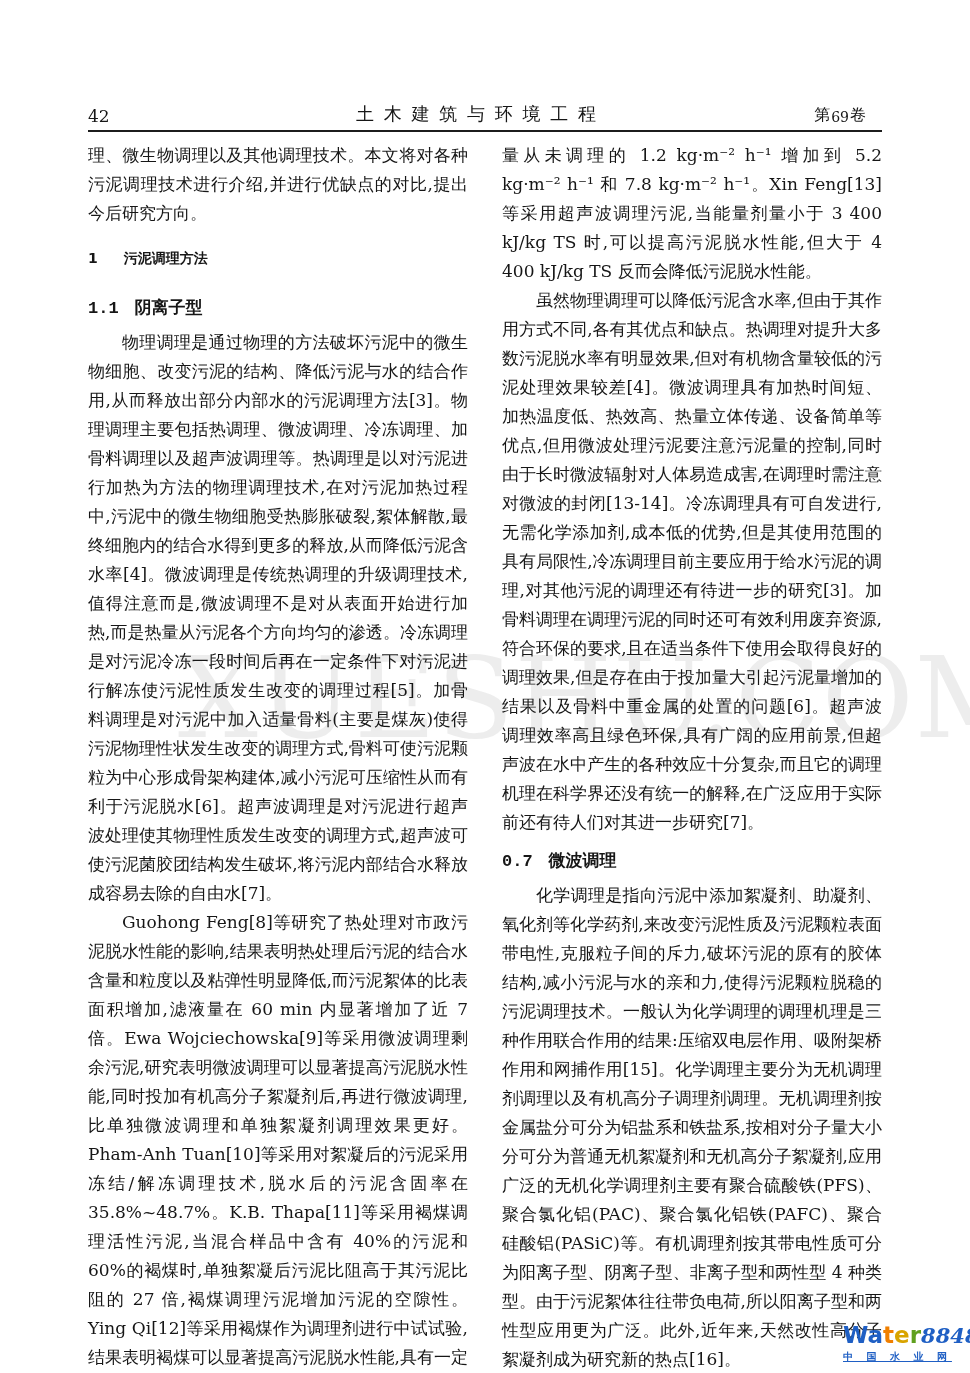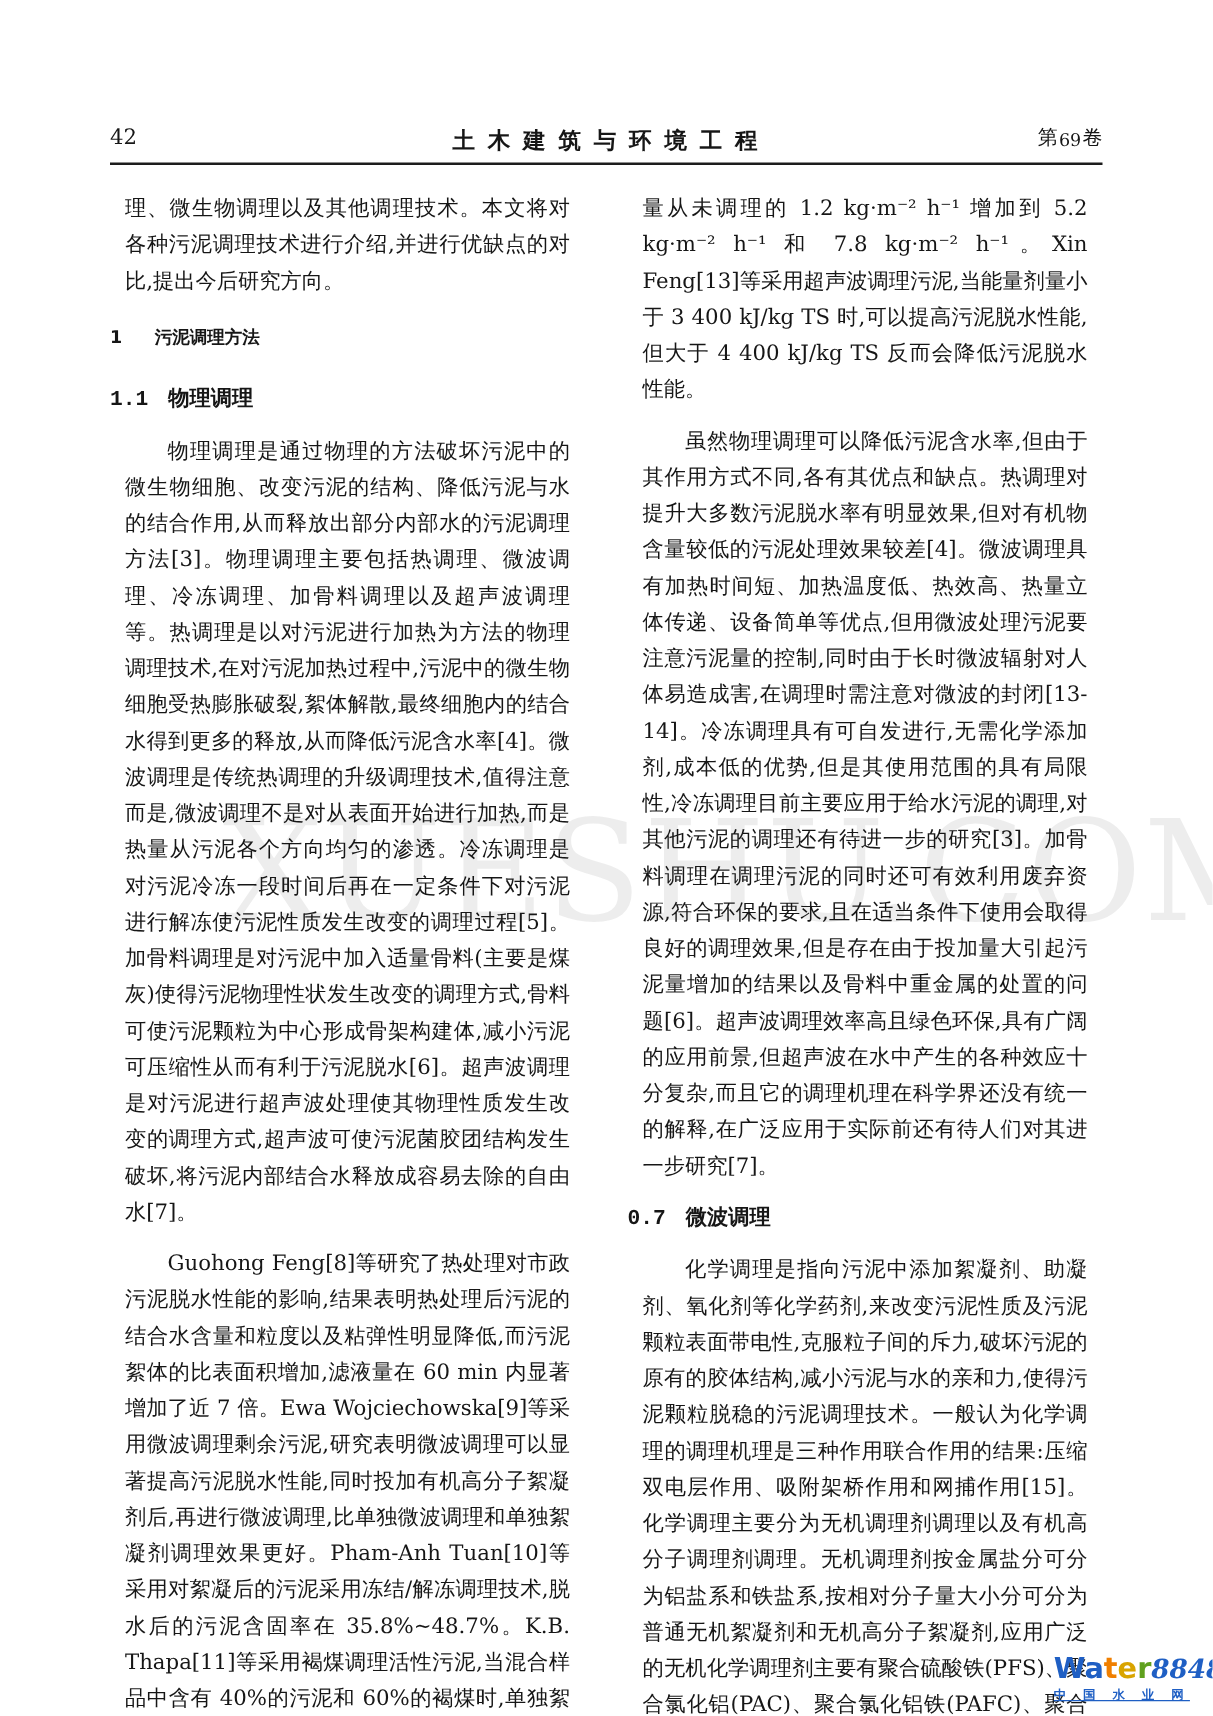--- a/index.html
+++ b/index.html
@@ -8,28 +8,28 @@
     background: #ffffff;
     font-family: "DejaVu Serif", "Liberation Serif", serif;
     color: #161616;
     position: relative;
     overflow: hidden;
   }
   .page { position: absolute; inset: 0; }
 
   
   .header {
-    position: absolute; left: 88px; right: 88px; top: 100px;
-    height: 26px; display: flex; align-items: flex-start;
+    position: absolute; left: 88px; right: 104px; top: 100px;
+    height: 26px; display: flex; align-items: flex-end;
   }
   .page-num { font-size: 17px; width: 120px; }
   .journal-title {
     flex: 1; text-align: center;
     font-family: "DejaVu Sans", "Liberation Sans", sans-serif;
-    font-weight: bold; font-size: 18px; letter-spacing: 2px;
+    font-weight: normal; font-size: 18px; letter-spacing: 2px;
   }
   .volume { width: 120px; text-align: right; font-size: 16px; }
   .volume .vol-num { font-size: 14px; position: relative; top: 2px; padding: 0 1px; }
   .header-rule {
     position: absolute; left: 88px; right: 88px; top: 130px;
     border-top: 2px solid #1c1c1c; height: 0;
   }
 
   
   .watermark {
@@ -40,21 +40,21 @@
     letter-spacing: 1px; white-space: nowrap;
     z-index: 0; user-select: none;
   }
 
   
   .columns {
     position: absolute; left: 88px; top: 141px; width: 794px;
     display: flex; gap: 34px; z-index: 1;
   }
   .col { width: 380px; font-size: 17px; line-height: 29px; text-align: justify; }
-  .col p { margin: 12px; }
+  .col p { margin: 0; }
   .col p.indent { text-indent: 2em; }
 
   .sec-h1 {
     font-family: "DejaVu Sans", "Liberation Sans", sans-serif;
     font-weight: bold; font-size: 14px;
     margin: 16px 0 20px 0; text-align: left; text-indent: 0;
   }
   .sec-h1 .sec-no { margin-right: 26px; }
   .sec-h2 {
     font-family: "DejaVu Sans", "Liberation Sans", sans-serif;
@@ -97,21 +97,21 @@
   <div class="columns">
 
     <div class="col">
       <p>理、微生物调理以及其他调理技术。本文将对各种污泥调理技术进行介绍,并进行优缺点的对比,提出今后研究方向。</p>
 
       <div class="sec-h1">
         <span class="sec-no">1</span><span>污泥调理方法</span>
       </div>
 
       <div class="sec-h2">
-        <span class="sec-no">1.1</span><span>物理调理</span>
+        <span class="sec-no">1.1</span><span>阴离子型</span>
       </div>
 
       <p class="indent">物理调理是通过物理的方法破坏污泥中的微生物细胞、改变污泥的结构、降低污泥与水的结合作用,从而释放出部分内部水的污泥调理方法[3]。物理调理主要包括热调理、微波调理、冷冻调理、加骨料调理以及超声波调理等。热调理是以对污泥进行加热为方法的物理调理技术,在对污泥加热过程中,污泥中的微生物细胞受热膨胀破裂,絮体解散,最终细胞内的结合水得到更多的释放,从而降低污泥含水率[4]。微波调理是传统热调理的升级调理技术,值得注意而是,微波调理不是对从表面开始进行加热,而是热量从污泥各个方向均匀的渗透。冷冻调理是对污泥冷冻一段时间后再在一定条件下对污泥进行解冻使污泥性质发生改变的调理过程[5]。加骨料调理是对污泥中加入适量骨料(主要是煤灰)使得污泥物理性状发生改变的调理方式,骨料可使污泥颗粒为中心形成骨架构建体,减小污泥可压缩性从而有利于污泥脱水[6]。超声波调理是对污泥进行超声波处理使其物理性质发生改变的调理方式,超声波可使污泥菌胶团结构发生破坏,将污泥内部结合水释放成容易去除的自由水[7]。</p>
       <p class="indent">Guohong Feng[8]等研究了热处理对市政污泥脱水性能的影响,结果表明热处理后污泥的结合水含量和粒度以及粘弹性明显降低,而污泥絮体的比表面积增加,滤液量在 60 min 内显著增加了近 7 倍。Ewa Wojciechowska[9]等采用微波调理剩余污泥,研究表明微波调理可以显著提高污泥脱水性能,同时投加有机高分子絮凝剂后,再进行微波调理,比单独微波调理和单独絮凝剂调理效果更好。Pham-Anh Tuan[10]等采用对絮凝后的污泥采用冻结/解冻调理技术,脱水后的污泥含固率在 35.8%~48.7%。K.B. Thapa[11]等采用褐煤调理活性污泥,当混合样品中含有 40%的污泥和 60%的褐煤时,单独絮凝后污泥比阻高于其污泥比阻的 27 倍,褐煤调理污泥增加污泥的空隙性。Ying Qi[12]等采用褐煤作为调理剂进行中试试验,结果表明褐煤可以显著提高污泥脱水性能,具有一定的应用和经济价值,当褐煤和污泥固体质量比为 0.5:1~1:1 时,其净污泥产</p>
     </div>
 
     <div class="col">
       <p>量从未调理的 1.2 kg·m⁻² h⁻¹ 增加到 5.2 kg·m⁻² h⁻¹ 和 7.8 kg·m⁻² h⁻¹。Xin Feng[13]等采用超声波调理污泥,当能量剂量小于 3 400 kJ/kg TS 时,可以提高污泥脱水性能,但大于 4 400 kJ/kg TS 反而会降低污泥脱水性能。</p>
       <p class="indent">虽然物理调理可以降低污泥含水率,但由于其作用方式不同,各有其优点和缺点。热调理对提升大多数污泥脱水率有明显效果,但对有机物含量较低的污泥处理效果较差[4]。微波调理具有加热时间短、加热温度低、热效高、热量立体传递、设备简单等优点,但用微波处理污泥要注意污泥量的控制,同时由于长时微波辐射对人体易造成害,在调理时需注意对微波的封闭[13-14]。冷冻调理具有可自发进行,无需化学添加剂,成本低的优势,但是其使用范围的具有局限性,冷冻调理目前主要应用于给水污泥的调理,对其他污泥的调理还有待进一步的研究[3]。加骨料调理在调理污泥的同时还可有效利用废弃资源,符合环保的要求,且在适当条件下使用会取得良好的调理效果,但是存在由于投加量大引起污泥量增加的结果以及骨料中重金属的处置的问题[6]。超声波调理效率高且绿色环保,具有广阔的应用前景,但超声波在水中产生的各种效应十分复杂,而且它的调理机理在科学界还没有统一的解释,在广泛应用于实际前还有待人们对其进一步研究[7]。</p>
 

